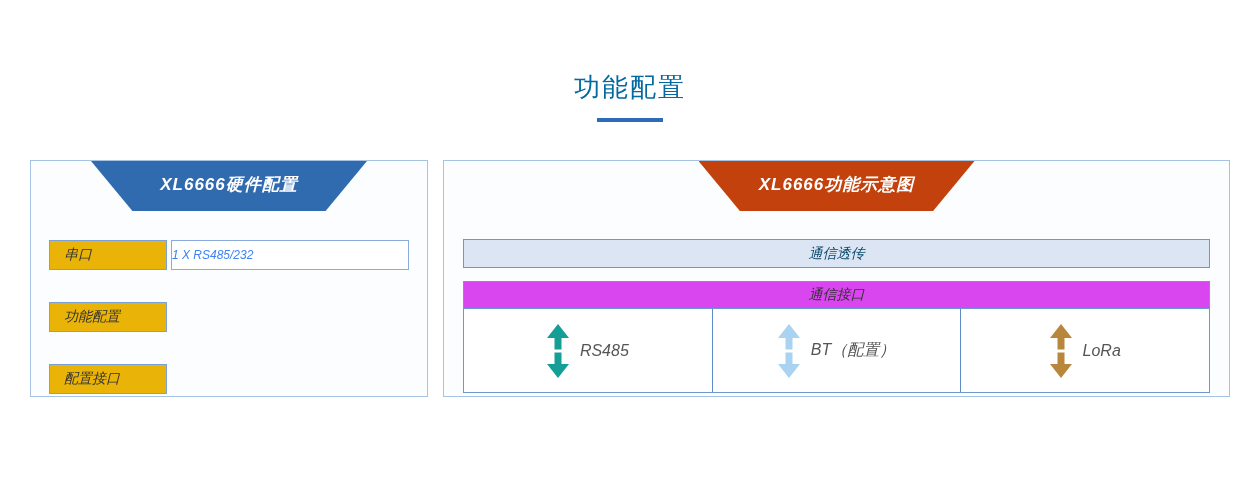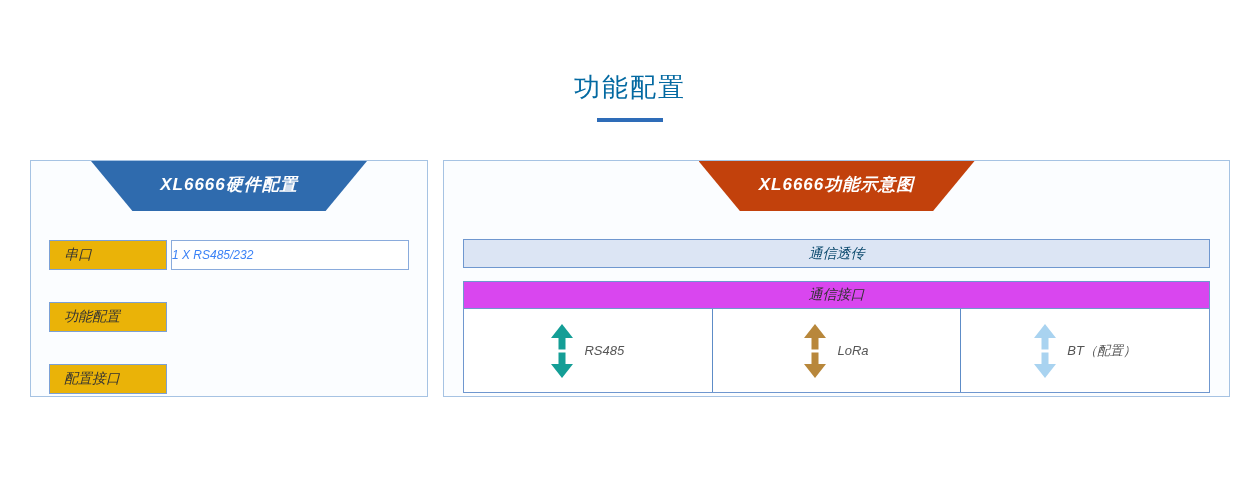--- a/index.html
+++ b/index.html
@@ -84,21 +84,21 @@
     display: flex; align-items: center; justify-content: center;
     font-size: 14px; color: #333333;
   }
   .if-cells { display: flex; height: 83px; }
   .if-cell {
     flex: 1;
     display: flex; align-items: center; justify-content: center;
     gap: 11px;
   }
   .if-cell + .if-cell { border-left: 1px solid #5d8cc7; }
-  .if-cell-label { font-size: 13px; color: #555555; }
+  .if-cell-label { font-size: 16px; color: #555555; }
   .arrow-icon { display: block; }
 </style>
 </head>
 <body>
 
 <div class="title-wrap">
   <div class="page-title">功能配置</div>
   <div class="title-underline" style="background: rgb(46, 108, 184);"></div>
 </div>
 
@@ -137,36 +137,36 @@
           <svg class="arrow-icon" width="22" height="54" viewBox="0 0 22 54" style="color: rgb(20, 158, 150);">
             <polygon points="11,0 22,14 0,14" fill="currentColor"></polygon>
             <rect x="7.5" y="10" width="7" height="34" fill="currentColor"></rect>
             <polygon points="11,54 22,40 0,40" fill="currentColor"></polygon>
             <rect x="7" y="25.5" width="8" height="3" fill="#ffffff"></rect>
           </svg>
           <span class="if-cell-label">RS485</span>
         </div>
 
         <div class="if-cell">
+          <svg class="arrow-icon" width="22" height="54" viewBox="0 0 22 54" style="color: rgb(169, 211, 240);">
+            <polygon points="11,0 22,14 0,14" fill="currentColor"></polygon>
+            <rect x="7.5" y="10" width="7" height="34" fill="currentColor"></rect>
+            <polygon points="11,54 22,40 0,40" fill="currentColor"></polygon>
+            <rect x="7" y="25.5" width="8" height="3" fill="#ffffff"></rect>
+          </svg>
+          <span class="if-cell-label">BT（配置）</span>
+        </div>
+
+        <div class="if-cell">
           <svg class="arrow-icon" width="22" height="54" viewBox="0 0 22 54" style="color: rgb(184, 135, 59);">
             <polygon points="11,0 22,14 0,14" fill="currentColor"></polygon>
             <rect x="7.5" y="10" width="7" height="34" fill="currentColor"></rect>
             <polygon points="11,54 22,40 0,40" fill="currentColor"></polygon>
             <rect x="7" y="25.5" width="8" height="3" fill="#ffffff"></rect>
           </svg>
           <span class="if-cell-label">LoRa</span>
         </div>
 
-        <div class="if-cell">
-          <svg class="arrow-icon" width="22" height="54" viewBox="0 0 22 54" style="color: rgb(169, 211, 240);">
-            <polygon points="11,0 22,14 0,14" fill="currentColor"></polygon>
-            <rect x="7.5" y="10" width="7" height="34" fill="currentColor"></rect>
-            <polygon points="11,54 22,40 0,40" fill="currentColor"></polygon>
-            <rect x="7" y="25.5" width="8" height="3" fill="#ffffff"></rect>
-          </svg>
-          <span class="if-cell-label">BT（配置）</span>
-        </div>
-
       </div>
     </div>
   </div>
 
 </div>
 
 </body></html>

